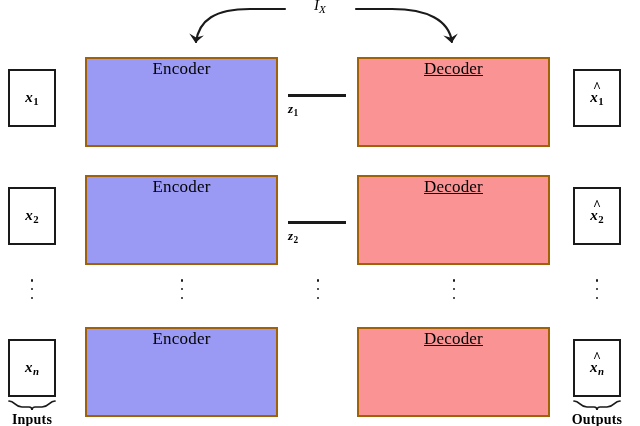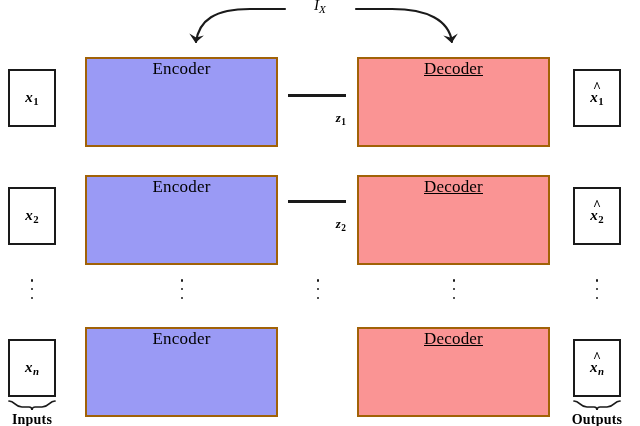--- a/index.html
+++ b/index.html
@@ -55,25 +55,25 @@
     left: 288px;
     width: 58px;
     text-align: center;
   }
   .latent-line {
     width: 58px;
     height: 3px;
     background: #1a1a1a;
   }
   .latent-label {
-    margin-top: 13px;
+    margin-top: 4px;
     font-size: 13px;
     font-style: italic;
     font-weight: bold;
-    text-align: right;
+    text-align: left;
   }
 
   
   .vdots {
     position: absolute;
     width: 10px;
     display: flex;
     flex-direction: column;
     align-items: center;
     justify-content: space-between;
@@ -198,21 +198,21 @@
   </div>
 
   <div class="io-box" style="left:8px; top:187px;">
     <span><span>x</span><span class="sub">2</span></span>
   </div>
 
   <div class="stage-box encoder-box" style="top:175px;">
     <span>Encoder</span>
   </div>
 
-  <div class="latent" style="top:200px;">
+  <div class="latent" style="top:221px;">
     <div class="latent-line"></div>
     <div class="latent-label"><span>z</span><span class="sub">2</span></div>
   </div>
 
   <div class="stage-box decoder-box" style="top:175px;">
     <span>Decoder</span>
   </div>
 
   <div class="io-box" style="left:573px; top:187px;">
     <span class="hatwrap"><span class="hatmark">^</span><span>x</span><span class="sub">2</span></span>

